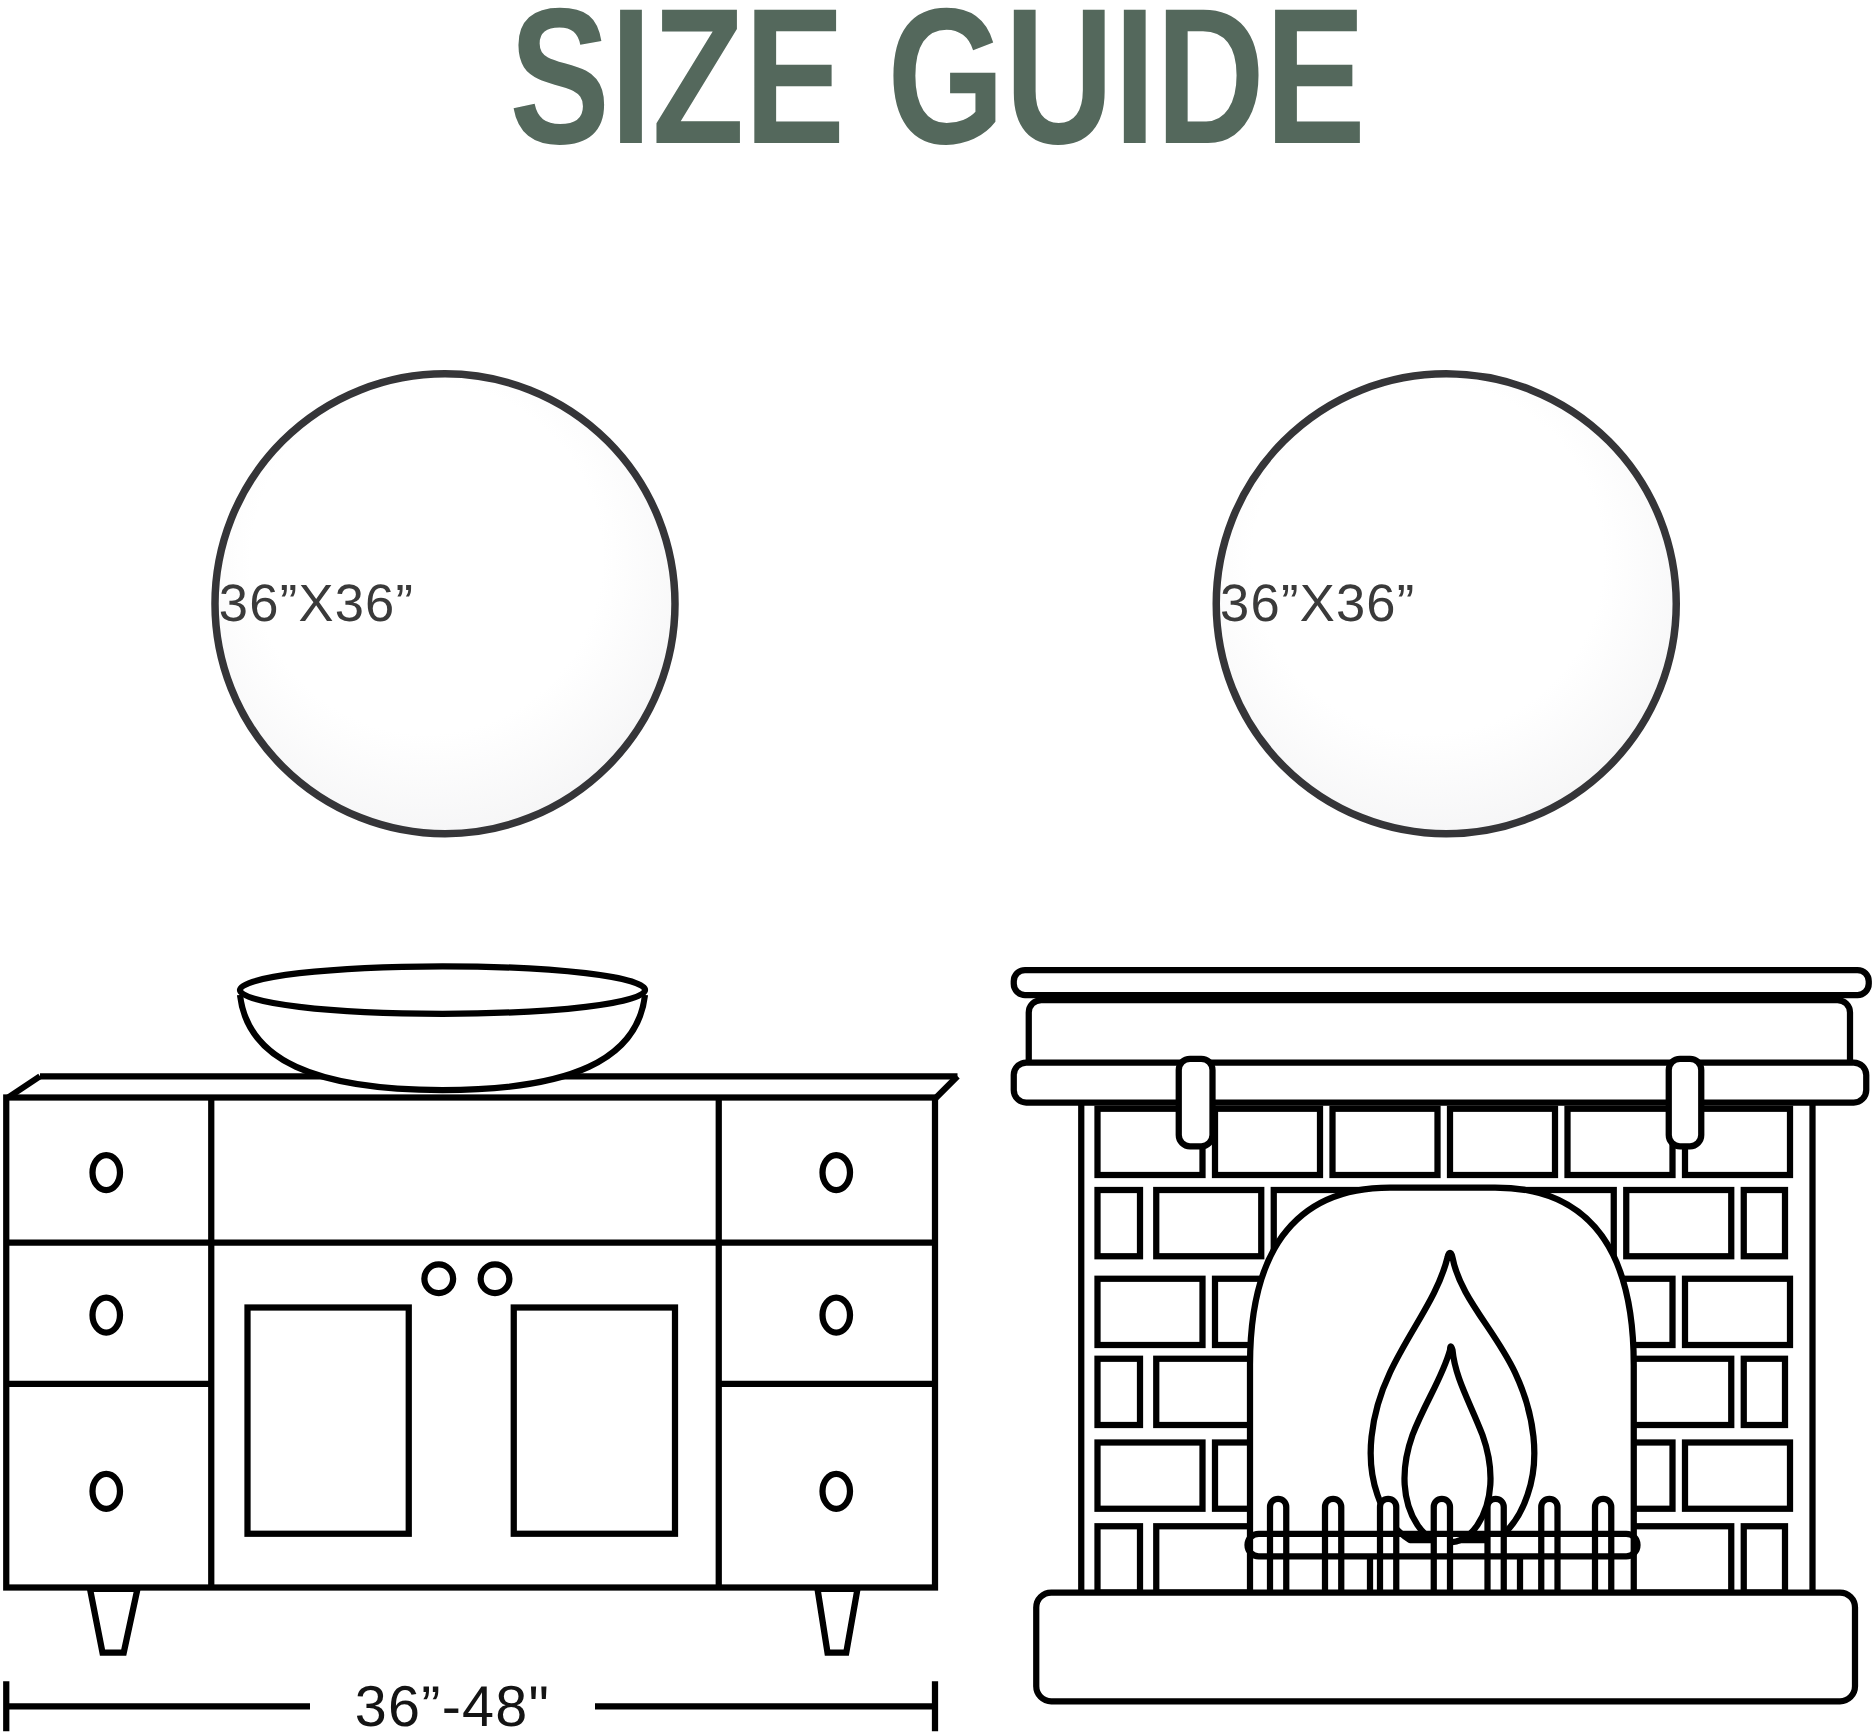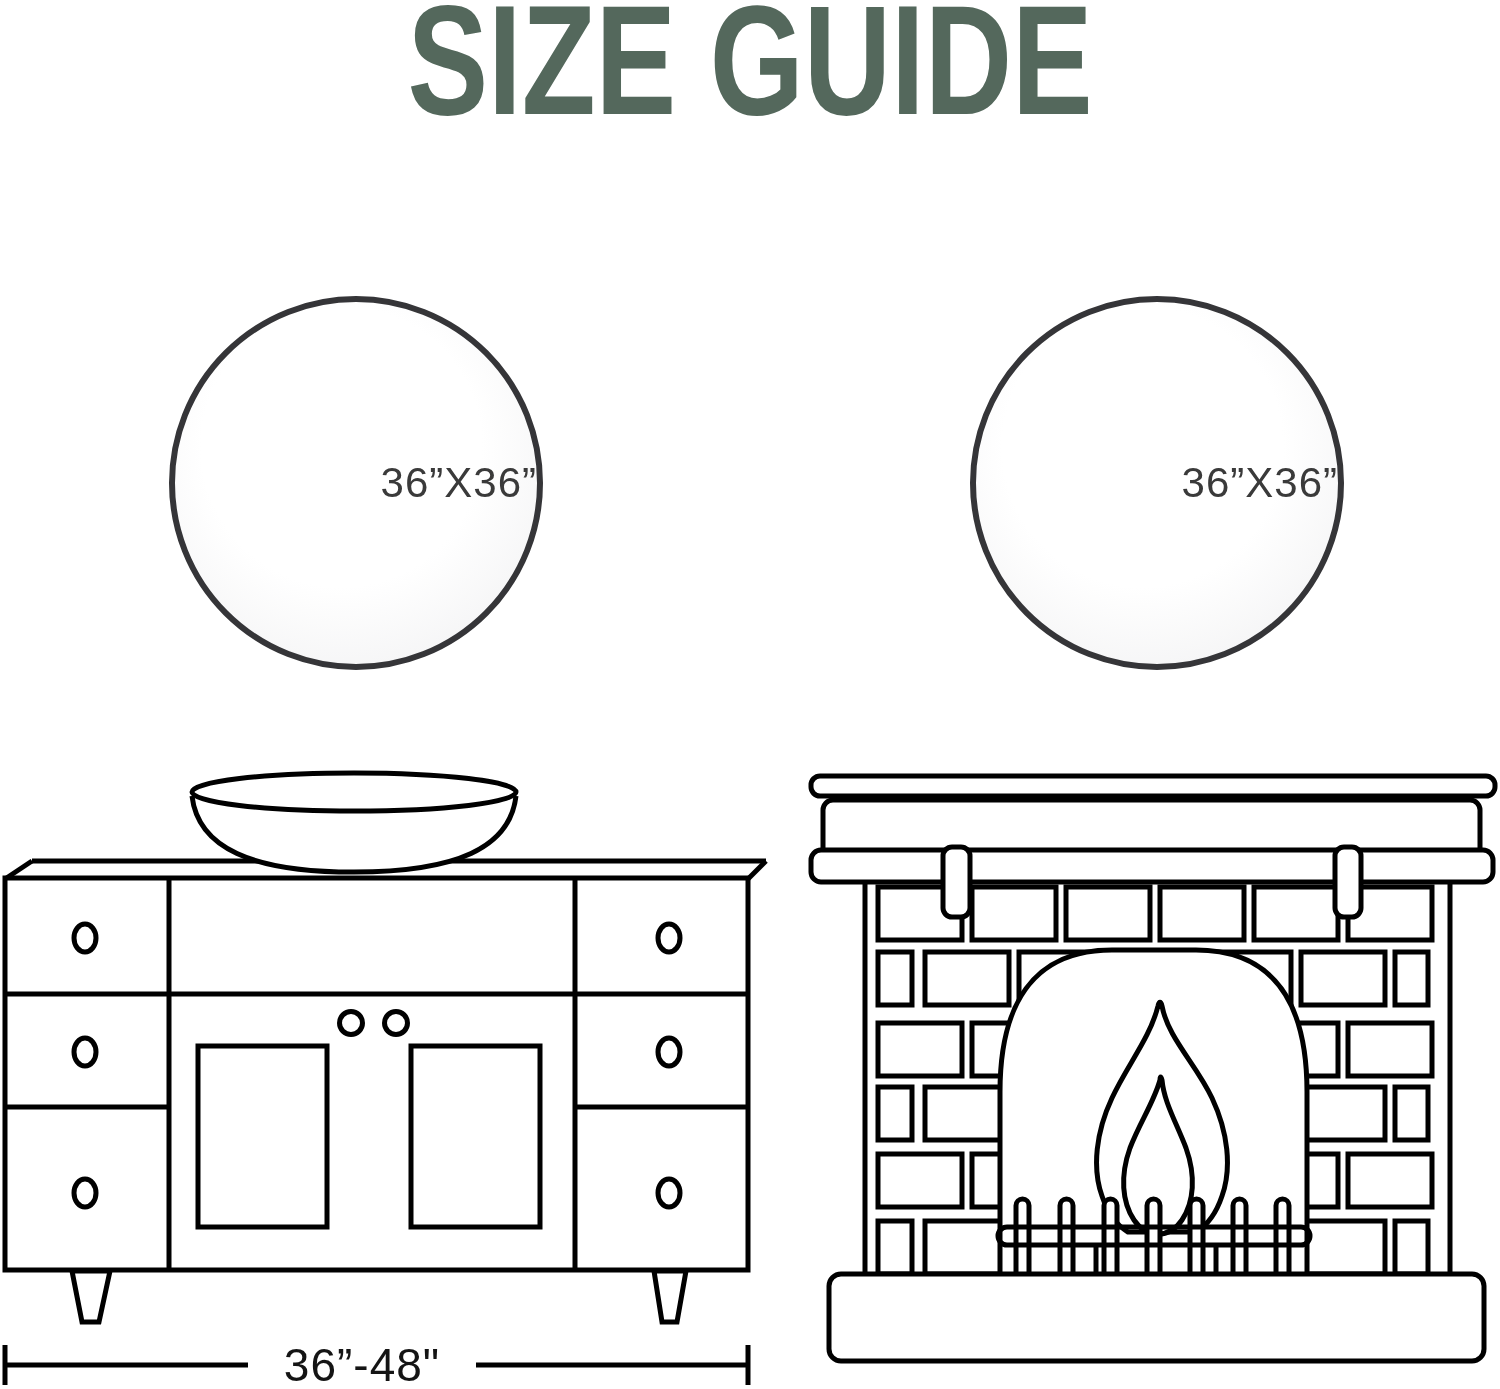--- a/index.html
+++ b/index.html
@@ -11,21 +11,21 @@
     position:absolute;top:-14px;left:0;right:0;text-align:center;
     font-size:155px;line-height:150px;font-weight:bold;
     letter-spacing:0px;color:#54685c;
     transform:scaleX(0.78);transform-origin:50% 50%;
     white-space:nowrap;
   }
   .mirror{
     position:absolute;width:374px;height:374px;border-radius:50%;
     border:6px solid #353538;box-sizing:border-box;
     background:radial-gradient(circle at 46% 40%, #ffffff 48%, #f4f4f5 82%, #ebebec 100%);
-    display:flex;align-items:center;justify-content:flex-end;
+    display:flex;align-items:center;justify-content:flex-start;
   }
   .mirror.left{left:169px;top:296px;}
   .mirror.right{left:970px;top:296px;}
   .mirror-label{
     font-size:42px;color:#3a3a3a;letter-spacing:1px;white-space:nowrap;
   }
   .drawing{position:absolute;left:0;top:0;}
   .dim-label{
     position:absolute;left:248px;top:1338px;width:228px;text-align:center;
     font-size:46px;color:#141414;letter-spacing:1px;white-space:nowrap;

